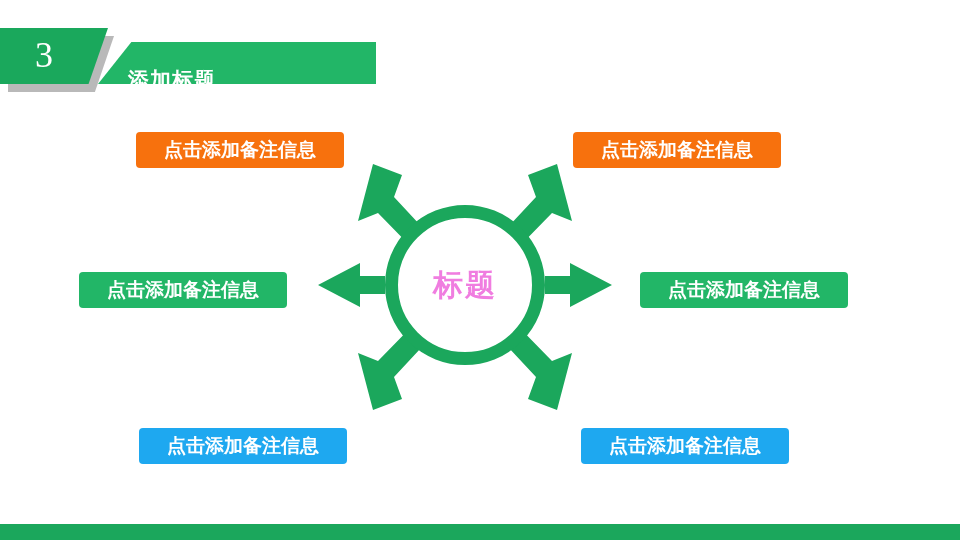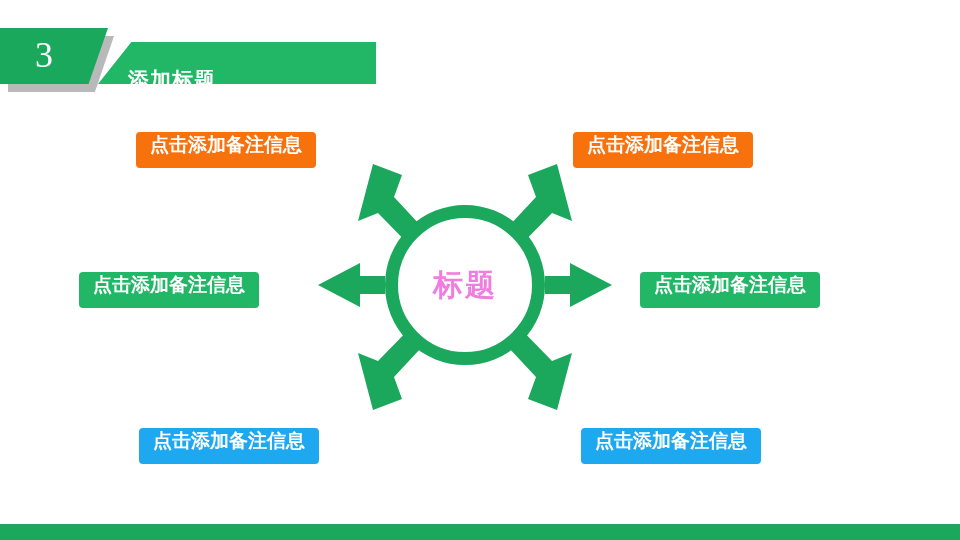--- a/index.html
+++ b/index.html
@@ -108,24 +108,24 @@
     letter-spacing: 2px;
   }
 
   .node {
     position: absolute;
     border-radius: 4px;
     color: #ffffff;
     font-size: 19px;
     font-weight: bold;
     display: flex;
-    align-items: flex-start;
+    align-items: center;
     justify-content: center;
     white-space: nowrap;
-    padding: 0 14px;
+    padding: 0 28px;
     height: 36px;
     box-sizing: border-box;
   }
 
   
   #bottom-bar {
     position: absolute;
     left: 0;
     bottom: 0;
     width: 960px;

